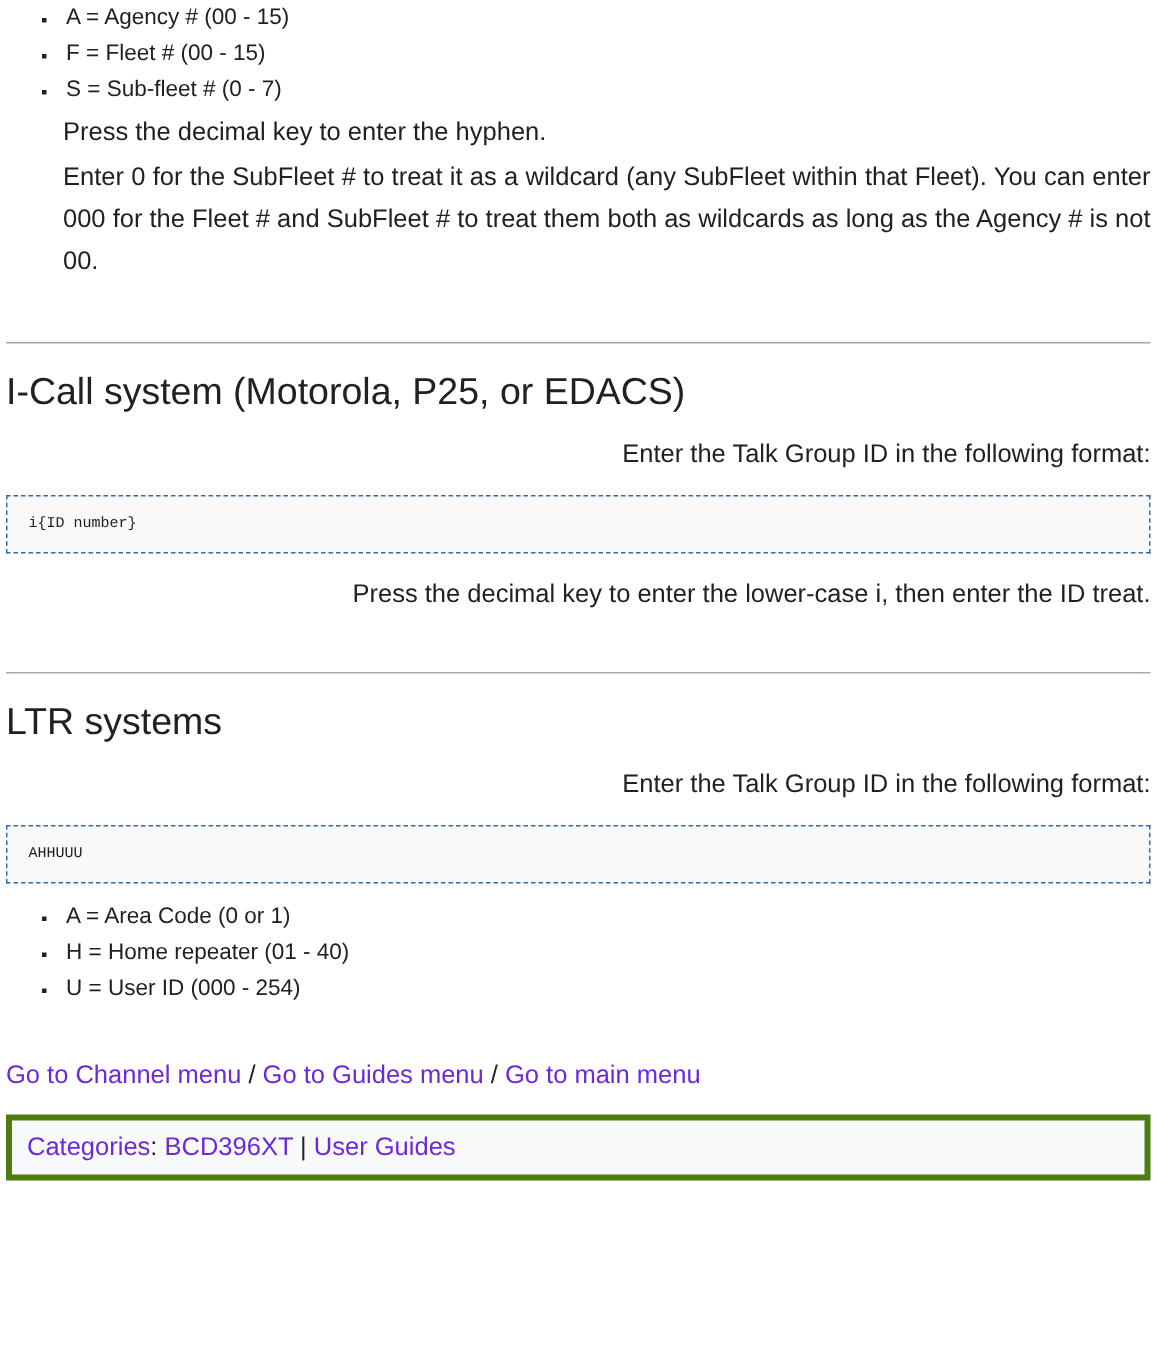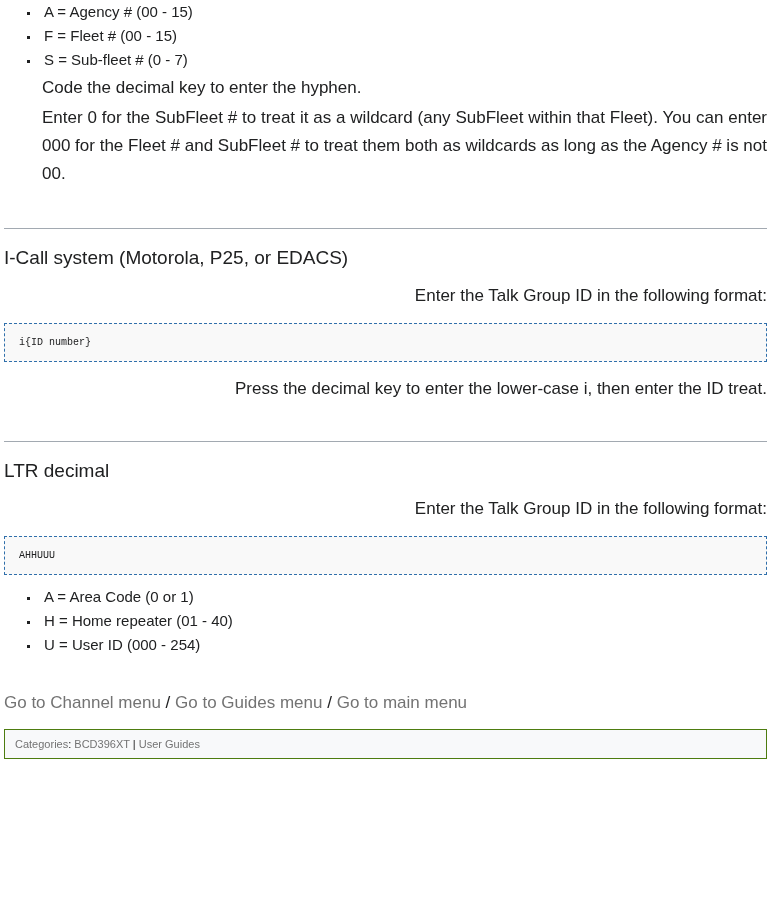--- a/index.html
+++ b/index.html
@@ -39,21 +39,21 @@
   }
   .para-below-list + .para-below-list {
     margin-top: 2px;
   }
   hr.section-sep {
     border: none;
     border-top: 1px solid #a2a9b1;
     margin: 40px 0 0 0;
   }
   h2 {
-    font-size: 19px;
+    font-size: 25px;
     font-weight: 400;
     margin: 18px 0 14px 0;
   }
   .body-p {
     font-size: 17px;
     line-height: 1.5;
     margin: 14px 0;
     text-align: right;
   }
   pre.codebox {
@@ -65,51 +65,51 @@
     line-height: 1.3;
     margin: 10px 0;
     white-space: pre-wrap;
     word-wrap: break-word;
   }
   .nav-links {
     font-size: 17px;
     margin: 36px 0 14px 0;
   }
   a, .link {
-    color: #737373;
+    color: #6d28d9;
     text-decoration: none;
     cursor: pointer;
   }
   .catbox {
-    border: 1px solid #4d7c0f;
+    border: 4px solid #4d7c0f;
     background: #f8f9fa;
     padding: 8px 10px;
-    font-size: 11px;
+    font-size: 17px;
     margin-top: 16px;
   }
 </style>
 </head>
 <body>
 
 <ul class="square">
   <li><span class="li-text">A = Agency # (00 - 15)</span></li>
   <li><span class="li-text">F = Fleet # (00 - 15)</span></li>
   <li><span class="li-text">S = Sub-fleet # (0 - 7)</span></li>
 </ul>
-<p class="para-below-list">Code the decimal key to enter the hyphen.</p>
+<p class="para-below-list">Press the decimal key to enter the hyphen.</p>
 <p class="para-below-list">Enter 0 for the SubFleet # to treat it as a wildcard (any SubFleet within that Fleet). You can enter 000 for the Fleet # and SubFleet # to treat them both as wildcards as long as the Agency # is not 00.</p>
 
 <hr class="section-sep">
 <h2>I-Call system (Motorola, P25, or EDACS)</h2>
 <p class="body-p">Enter the Talk Group ID in the following format:</p>
 <pre class="codebox">i{ID number}</pre>
 <p class="body-p">Press the decimal key to enter the lower-case i, then enter the ID treat.</p>
 
 <hr class="section-sep">
-<h2>LTR decimal</h2>
+<h2>LTR systems</h2>
 <p class="body-p">Enter the Talk Group ID in the following format:</p>
 <pre class="codebox">AHHUUU</pre>
 <ul class="square">
   <li><span class="li-text">A = Area Code (0 or 1)</span></li>
   <li><span class="li-text">H = Home repeater (01 - 40)</span></li>
   <li><span class="li-text">U = User ID (000 - 254)</span></li>
 </ul>
 
 <p class="nav-links">
   <a>Go to Channel menu</a><span> / </span><a>Go to Guides menu</a><span> / </span><a>Go to main menu</a>

